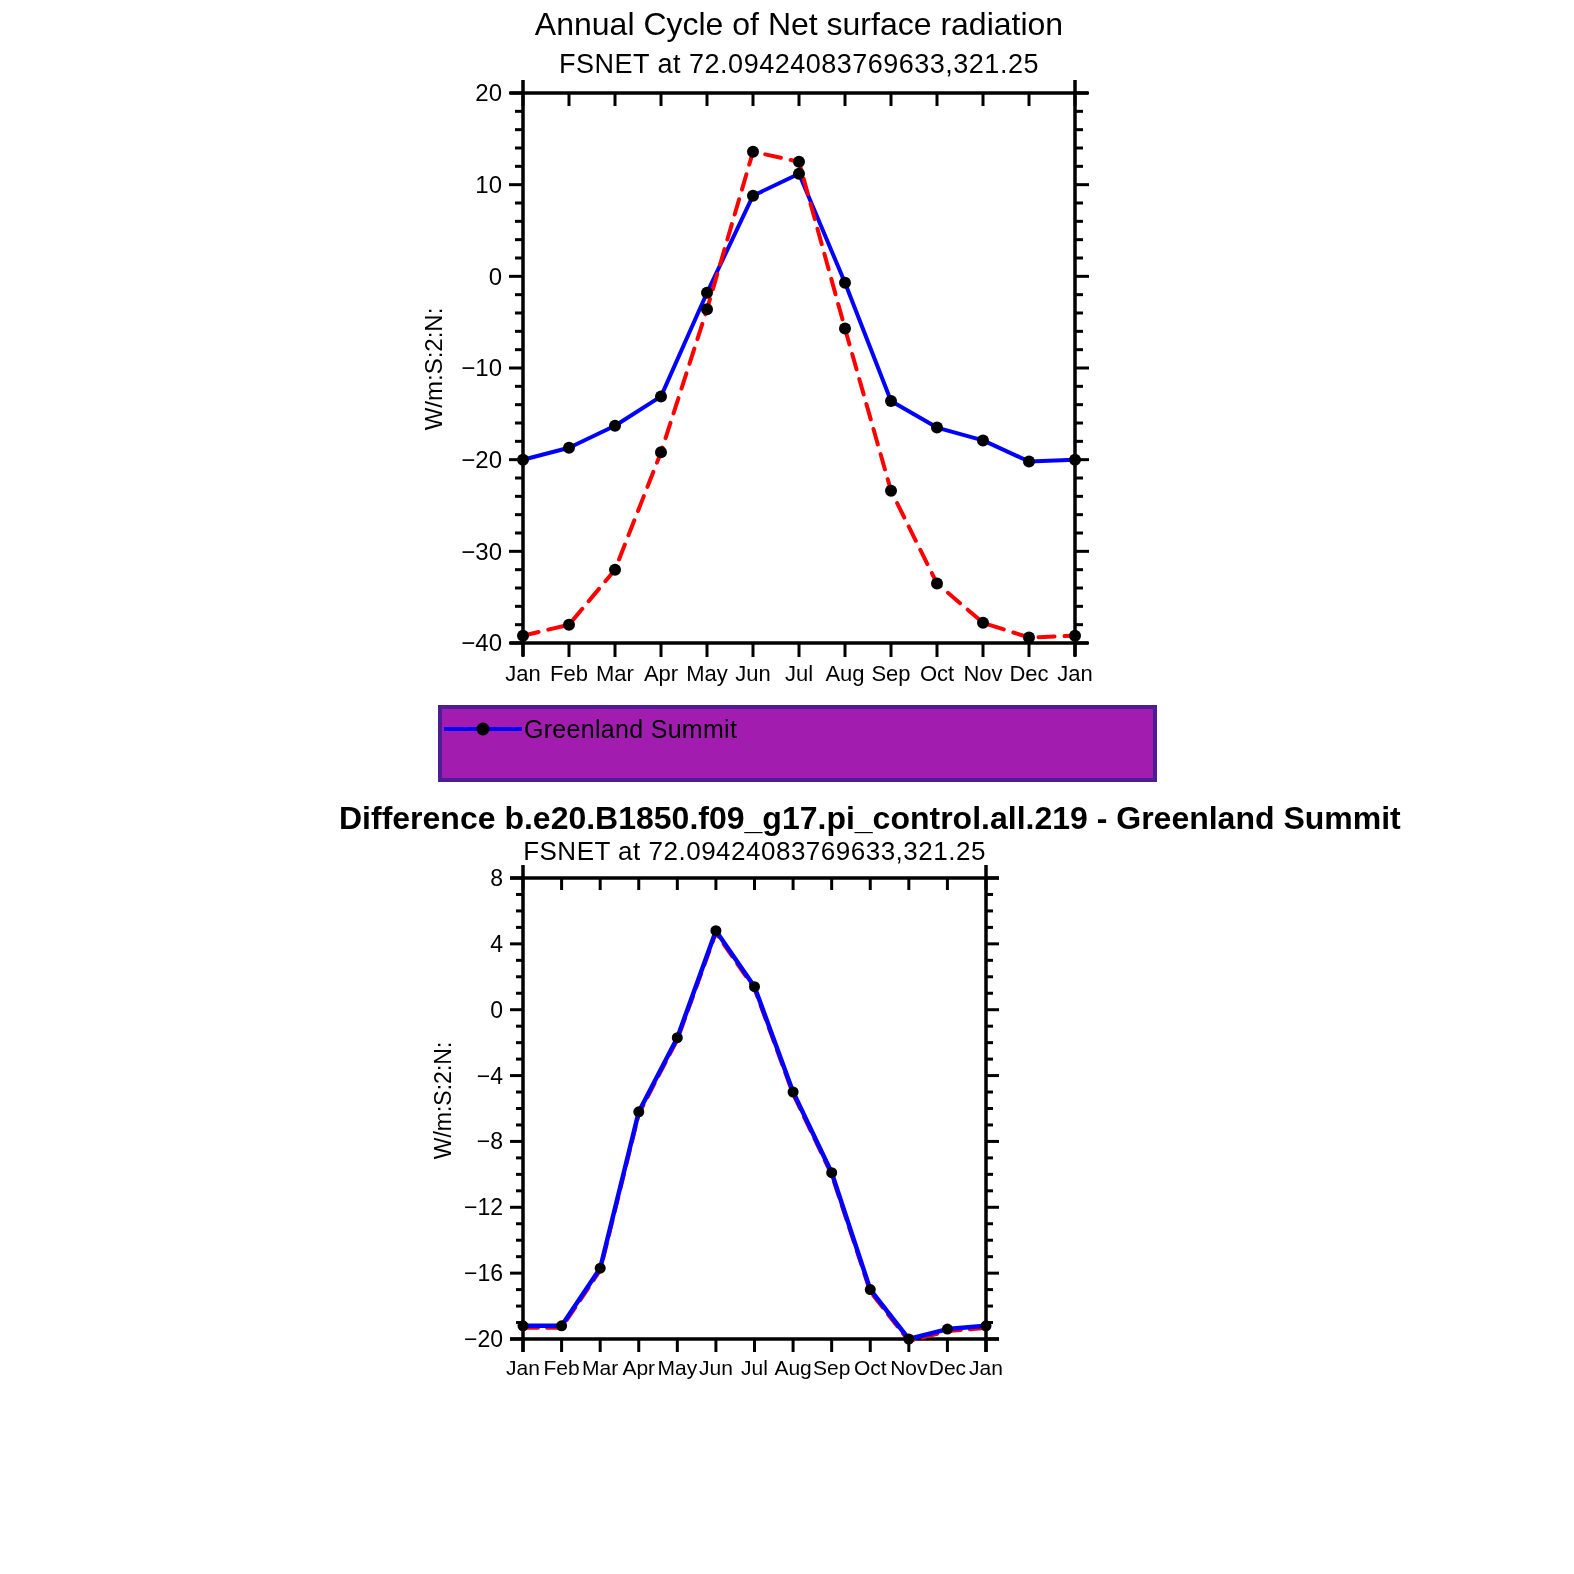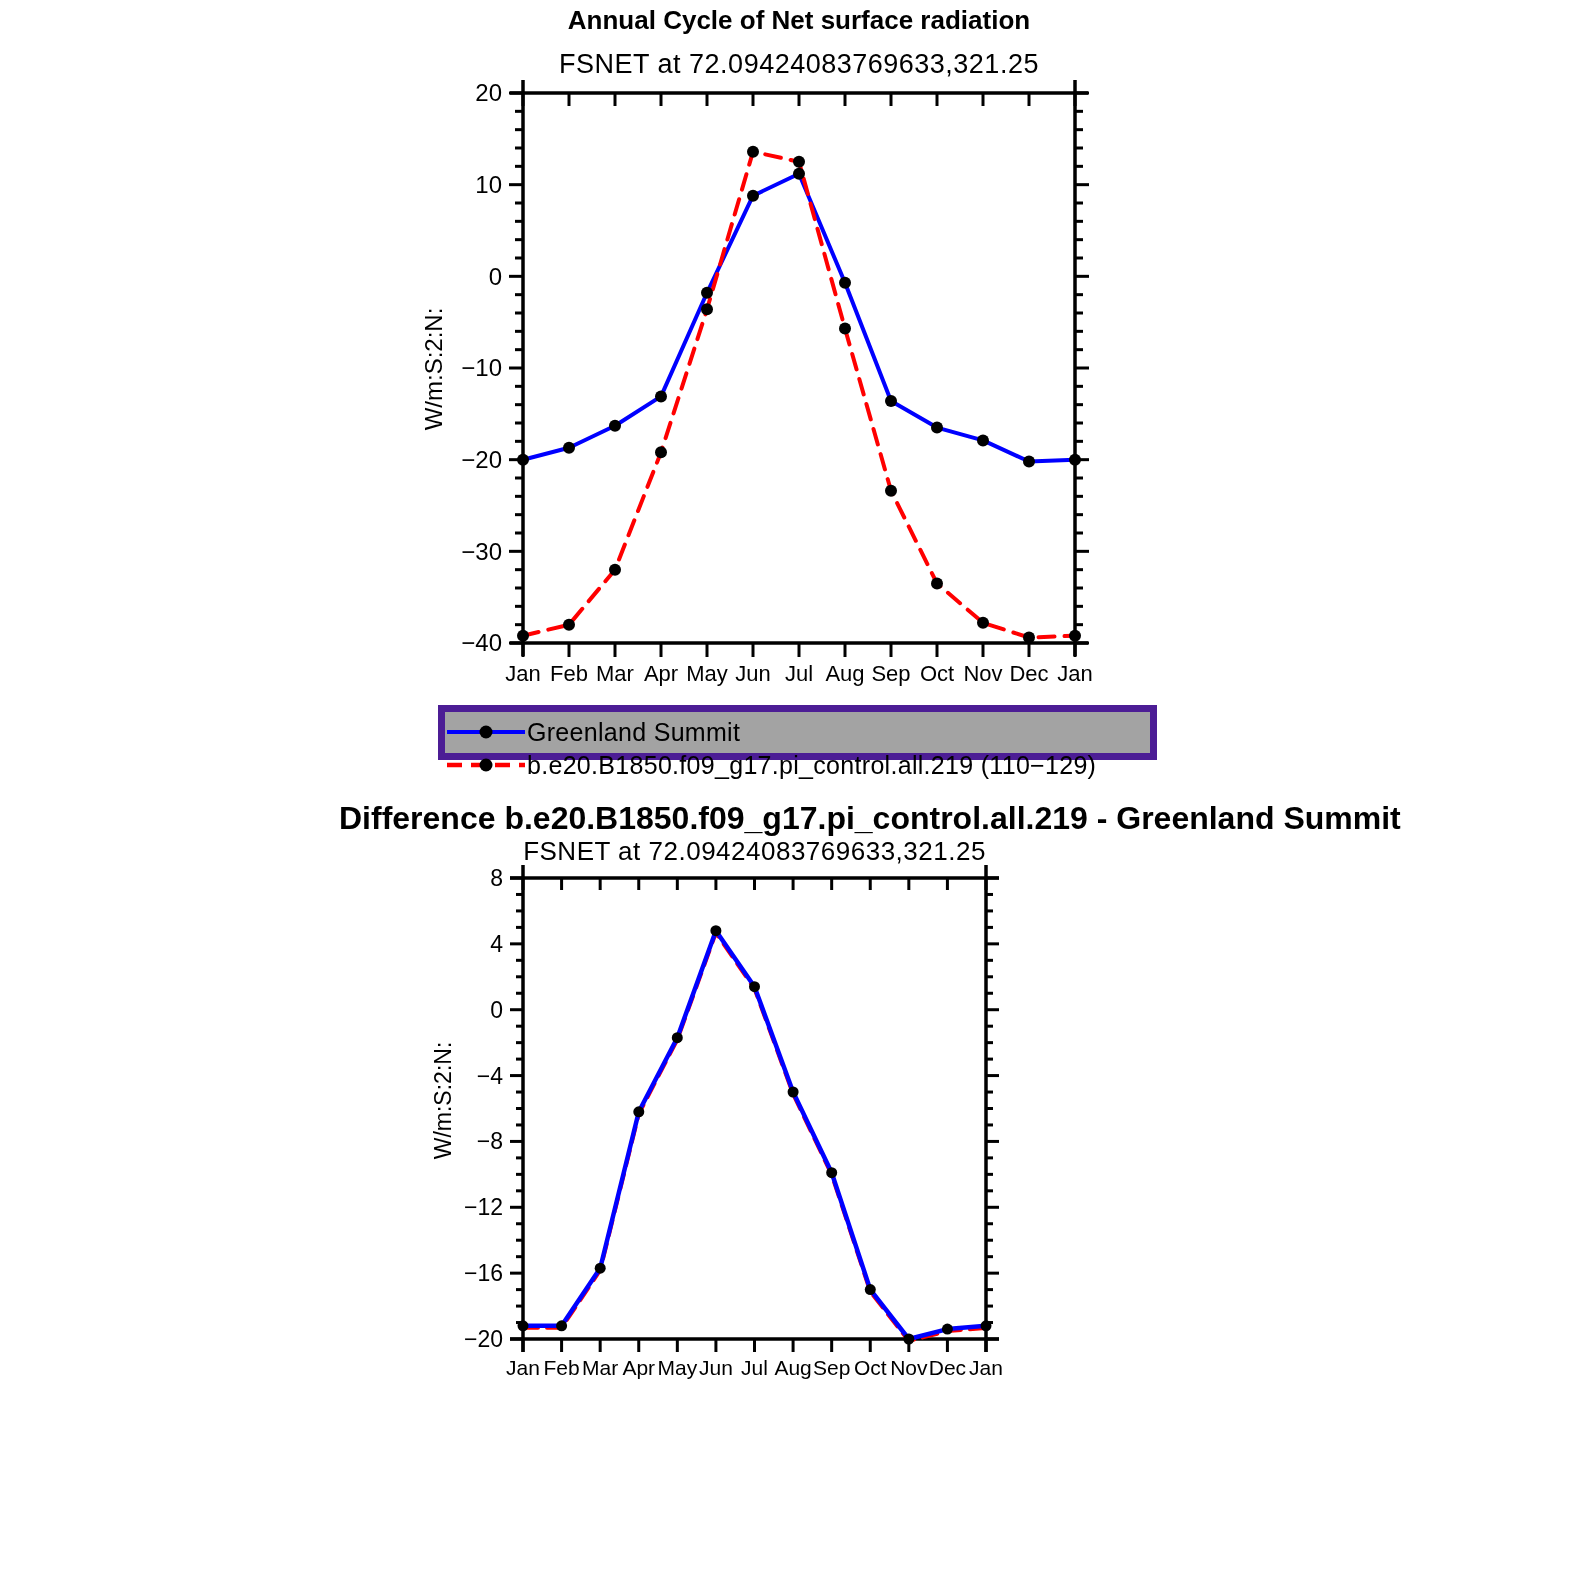--- a/index.html
+++ b/index.html
@@ -2,30 +2,30 @@
 <html><head>
 <meta charset="utf-8">
 <style>
   html,body{margin:0;padding:0;background:#ffffff;}
   .canvas{
     position:relative;width:1574px;height:1574px;background:#ffffff;
     font-family:"Liberation Sans",sans-serif;color:#000;overflow:hidden;
   }
   #plot-svg{position:absolute;left:0;top:0;}
   .title{position:absolute;text-align:center;white-space:nowrap;line-height:1.15;}
-  #main-title{left:523px;top:6px;width:552px;font-size:26px;font-weight:bold;}
+  #main-title{left:523px;top:6px;width:552px;font-size:32px;font-weight:normal;}
   #top-subtitle{left:523px;top:49px;width:552px;font-size:27px;letter-spacing:0.5px;}
   #diff-title{left:339px;top:800px;width:831px;font-size:32px;font-weight:bold;}
   #diff-subtitle{left:477px;top:837px;width:555px;font-size:26px;letter-spacing:0.5px;}
   .ylabel{position:absolute;text-align:center;white-space:nowrap;transform:rotate(-90deg);}
   #ylabel-top{left:284px;top:355px;width:300px;font-size:24px;}
   #ylabel-bottom{left:293px;top:1087px;width:300px;font-size:23px;}
   #legend{
-    position:absolute;left:438px;top:705px;width:719px;height:55px;
-    border:7px solid #4c1d95;box-sizing:border-box;background:#a3a3a3;
+    position:absolute;left:438px;top:705px;width:719px;height:77px;
+    border:4px solid #4c1d95;box-sizing:border-box;background:#a21caf;
   }
   .legend-row{position:absolute;left:2px;display:flex;align-items:center;height:26px;}
   .legend-row.row-0{top:7px;}
   .legend-row.row-1{top:40px;}
   .legend-sample{width:80px;height:22px;flex:none;}
   .legend-label{font-size:25px;white-space:nowrap;line-height:1;letter-spacing:0.3px;}
   .sample-line-solid{stroke:#0000ff;stroke-width:4;}
   .sample-line-dashed{stroke:#ff0000;stroke-width:4.5;stroke-dasharray:15 9;}
   .sample-dot{fill:#000;}
 </style>
@@ -338,26 +338,19 @@
     </svg>
 
   <div id="legend">
     <div class="legend-row row-0">
       <svg class="legend-sample" viewBox="0 0 80 22">
         <line class="sample-line-solid" x1="0" y1="11" x2="78" y2="11"></line>
         <circle class="sample-dot" cx="39" cy="11" r="6.5"></circle>
       </svg>
       <span class="legend-label">Greenland Summit</span>
     </div>
-    <div class="legend-row row-1">
-      <svg class="legend-sample" viewBox="0 0 80 22">
-        <line class="sample-line-dashed" x1="0" y1="11" x2="78" y2="11"></line>
-        <circle class="sample-dot" cx="39" cy="11" r="6.5"></circle>
-      </svg>
-      <span class="legend-label">b.e20.B1850.f09_g17.pi_control.all.219 (110−129)</span>
-    </div>
   </div>
 
   <div id="diff-title" class="title">Difference b.e20.B1850.f09_g17.pi_control.all.219 - Greenland Summit</div>
   <div id="diff-subtitle" class="title">FSNET at 72.09424083769633,321.25</div>
   <div id="ylabel-bottom" class="ylabel">W/m:S:2:N:</div>
 
 </div>
 
 </body></html>

